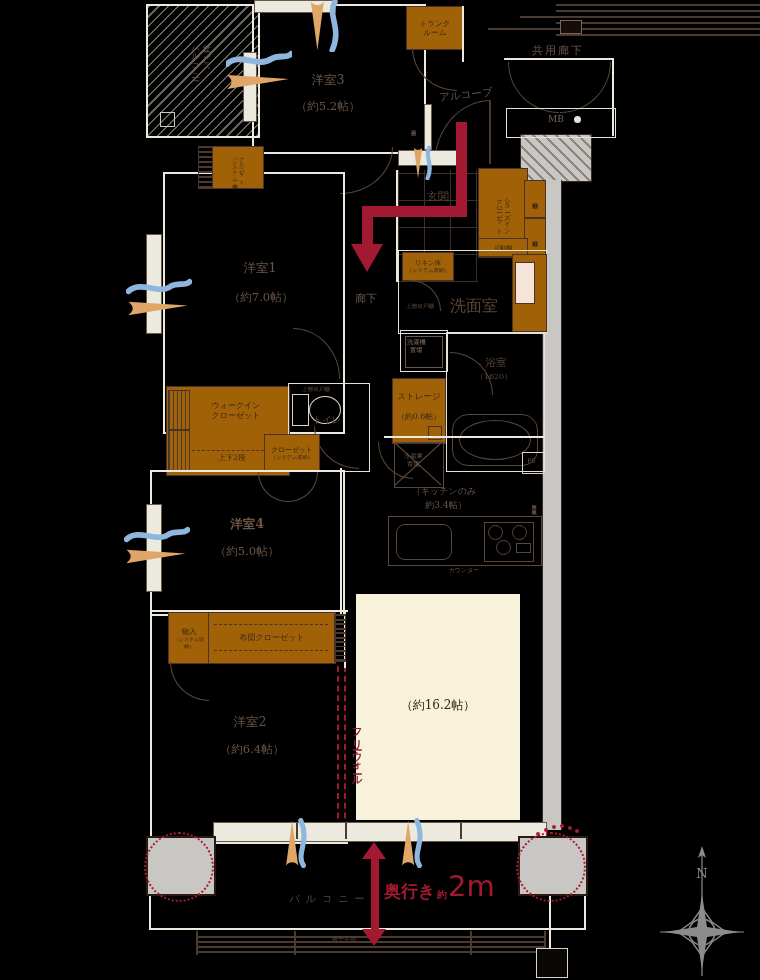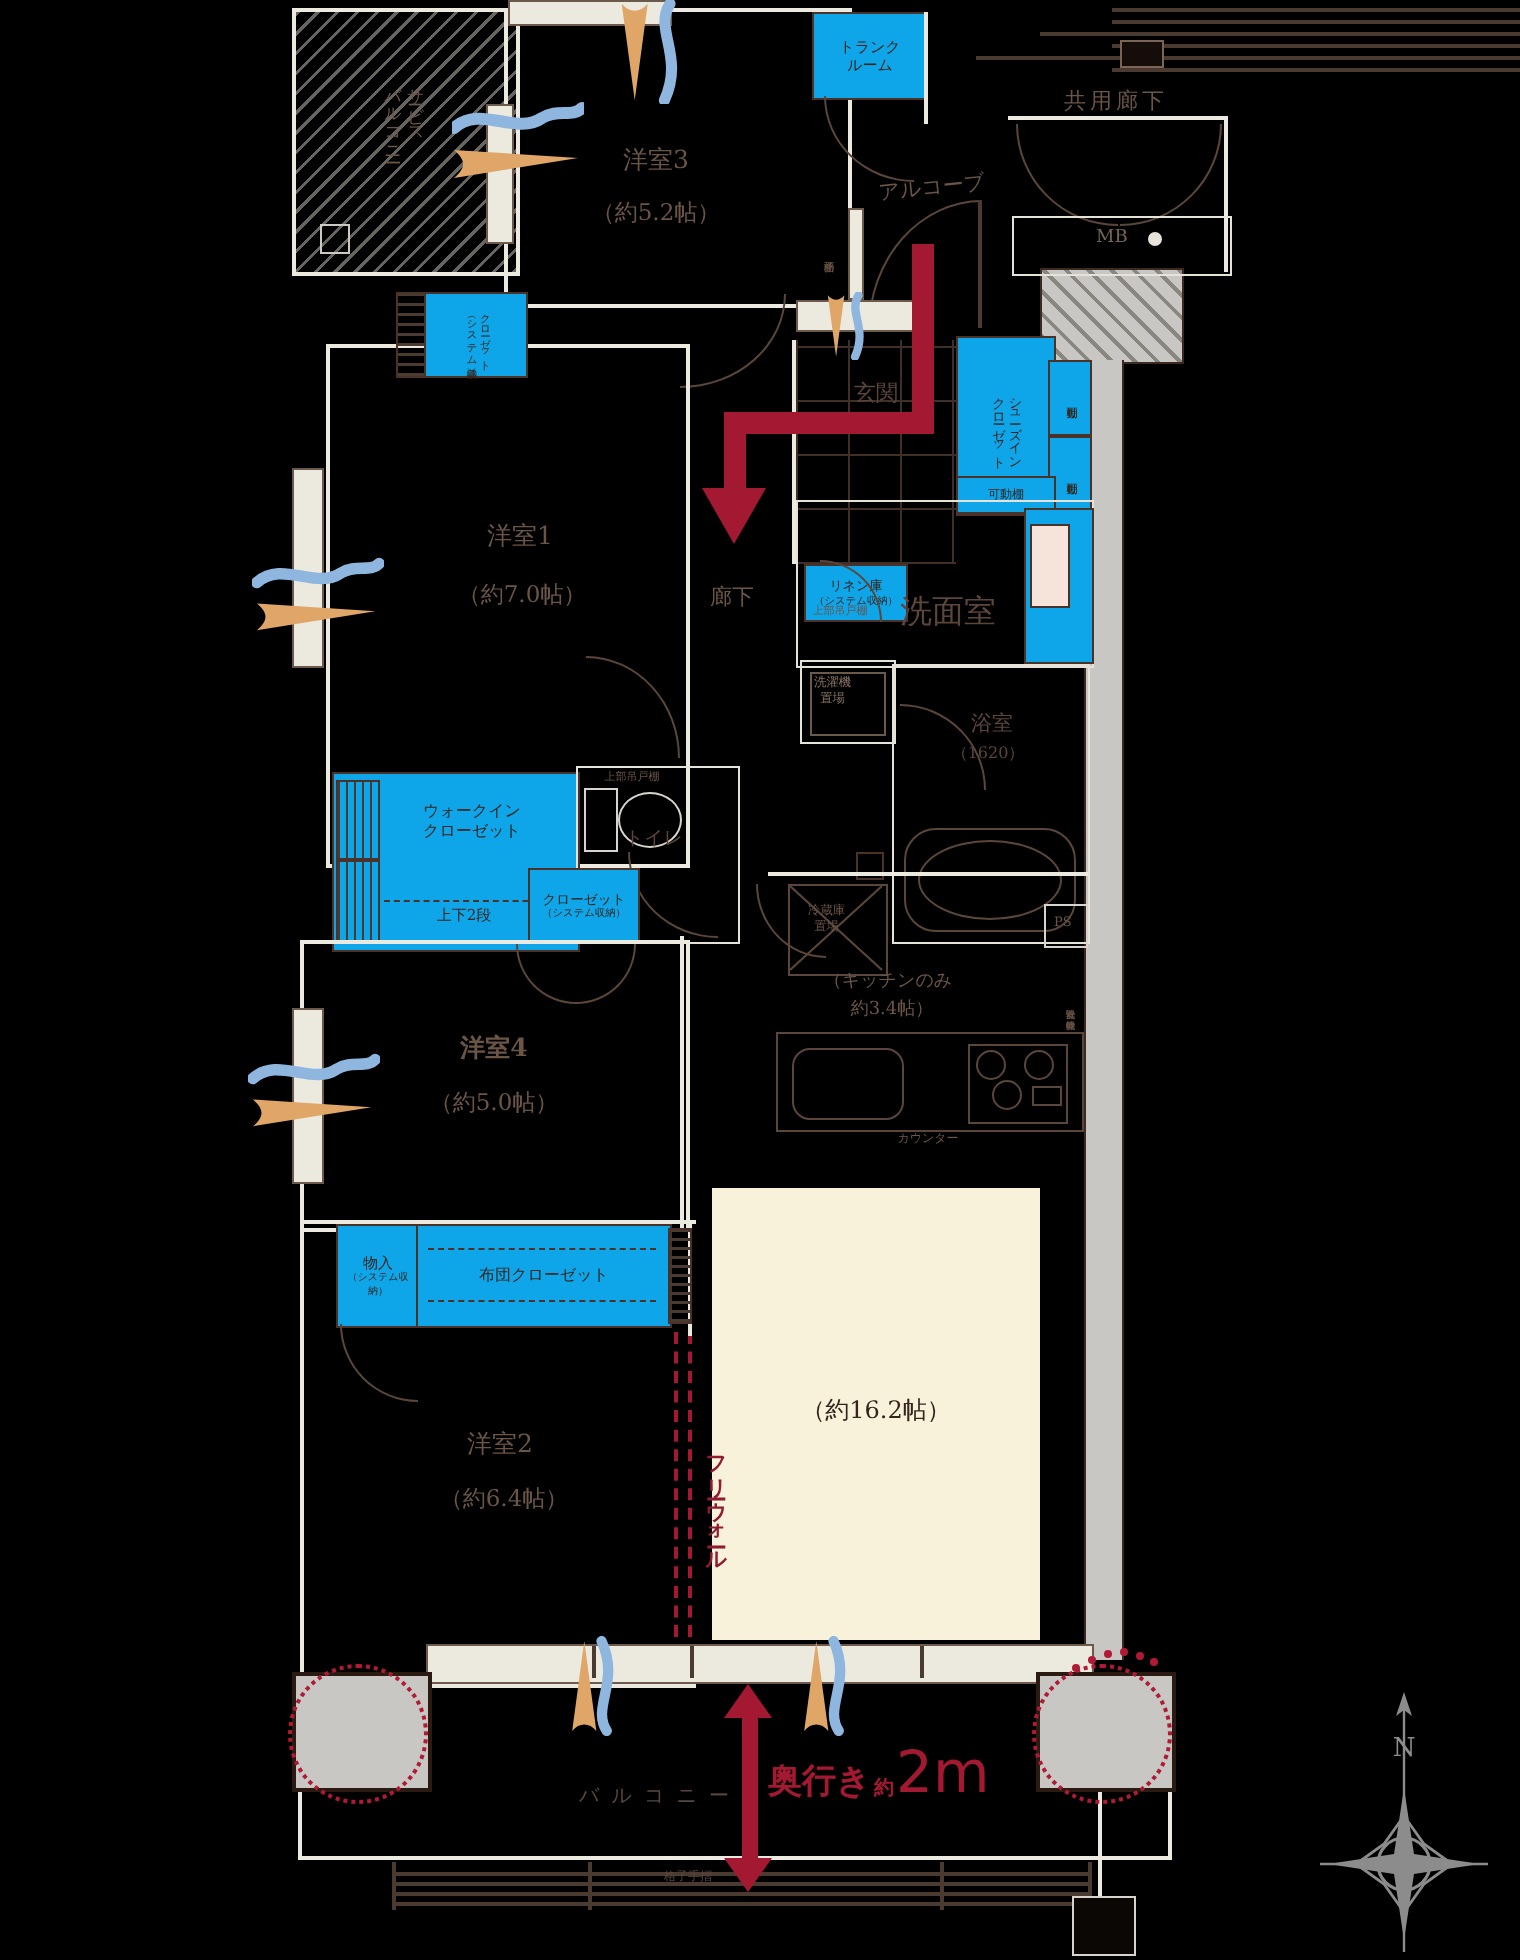--- a/index.html
+++ b/index.html
@@ -3,21 +3,21 @@
 <meta charset="utf-8">
 <style>
   html,body{margin:0;padding:0;background:#000;}
   #plan{position:relative;width:760px;height:980px;background:#000;overflow:hidden;
         font-family:"DejaVu Serif","Liberation Serif",serif;}
   .a{position:absolute;}
   .rm{position:absolute;border:2px solid #eceadf;background:transparent;}
   .rm15{position:absolute;border:1.5px solid #e5e2d8;background:transparent;}
   .wl{position:absolute;background:#eceadf;}
   .dkl{position:absolute;background:#4a3a30;}
-  .pk{position:absolute;background:#0ea5e9;border:1px solid #4a3228;color:#33241c;
+  .pk{position:absolute;background:#a16207;border:1px solid #4a3228;color:#33241c;
       display:flex;align-items:center;justify-content:center;text-align:center;line-height:1.25;}
   .lb{position:absolute;color:#6b5547;text-align:center;line-height:1.3;white-space:nowrap;}
   .ctr{transform:translateX(-50%);}
   .onlight{color:#33241c;}
   .vt{writing-mode:vertical-rl;text-orientation:upright;}
   .vcols{position:absolute;display:flex;flex-direction:row-reverse;justify-content:center;gap:2px;}
   .vcols span{writing-mode:vertical-rl;text-orientation:upright;line-height:1.1;}
   .arc{position:absolute;border:0 solid #5a463a;}
   .arcTL{border-top-width:1.4px;border-left-width:1.4px;border-radius:100% 0 0 0;}
   .arcTR{border-top-width:1.4px;border-right-width:1.4px;border-radius:0 100% 0 0;}
@@ -117,21 +117,21 @@
       <span>（システム収納）</span>
     </div>
   </div>
   <div class="a" style="left:198px;top:146px;width:13px;height:41px;border:1px solid #4a3228;background-image:repeating-linear-gradient(0deg,#4a3a30 0 1.5px,transparent 1.5px 5px);"></div>
 
   <div class="a" style="left:146px;top:234px;width:14px;height:98px;background:#eceadf;border:1px solid #6b5a4c;"></div>
 
   <div class="lb ctr" style="left:366px;top:292px;font-size:11px;">廊下</div>
 
   <div class="rm15" style="left:398px;top:250px;width:147px;height:82px;"></div>
-  <div class="pk" style="left:402px;top:252px;width:50px;height:27px;font-size:5.2px;margin-top:30px;">
+  <div class="pk" style="left:402px;top:252px;width:50px;height:27px;font-size:5.2px;">
     <div><span style="font-size:6.5px;">リネン庫</span><br>
          <span>（システム収納）</span></div>
   </div>
   <div class="arc arcTR" style="left:410px;top:280px;width:30px;height:30px;"></div>
   <div class="lb ctr" style="left:474px;top:296px;font-size:16px;color:#5c463a;">洗面室</div>
   <div class="pk" style="left:512px;top:254px;width:33px;height:76px;"></div>
   <div class="a" style="left:515px;top:262px;width:18px;height:40px;border:1.2px solid #4a3228;background:#f6e3da;"></div>
   <div class="lb ctr" style="left:420px;top:303px;font-size:5.5px;">上部吊戸棚</div>
 
   <div class="rm15" style="left:400px;top:330px;width:46px;height:40px;"></div>
@@ -141,20 +141,26 @@
     <span>置場</span>
   </div>
 
   <div class="rm15" style="left:446px;top:332px;width:97px;height:138px;"></div>
   <div class="arc arcTR" style="left:450px;top:352px;width:42px;height:42px;"></div>
   <div class="lb ctr" style="left:496px;top:356px;font-size:10.5px;color:#5c463a;">浴室</div>
   <div class="lb ctr" style="left:494px;top:372px;font-size:8px;color:#5c463a;">（1620）</div>
   <div class="a" style="left:452px;top:414px;width:84px;height:50px;border:1.4px solid #5a463a;border-radius:16px;"></div>
   <div class="a" style="left:459px;top:420px;width:70px;height:38px;border:1.2px solid #5a463a;border-radius:50%;"></div>
 
+  <div class="pk" style="left:392px;top:378px;width:52px;height:64px;align-items:flex-start;">
+    <div style="margin-top:5px;">
+      <span style="font-size:8.5px;">ストレージ</span><br>
+      <span style="font-size:7.8px;">（約0.6帖）</span>
+    </div>
+  </div>
   <div class="a" style="left:428px;top:426px;width:12px;height:12px;border:1px solid #4a3228;"></div>
 
   <div class="pk" style="left:166px;top:386px;width:122px;height:88px;align-items:flex-start;">
     <div style="margin-top:14px;margin-left:16px;font-size:8px;">
       <span>ウォークイン</span><br>
       <span>クローゼット</span>
     </div>
   </div>
   <div class="a" style="left:168px;top:390px;width:20px;height:38px;border:1px solid #4a3228;background-image:repeating-linear-gradient(90deg,#4a3a30 0 1.2px,transparent 1.2px 4px);"></div>
   <div class="a" style="left:168px;top:430px;width:20px;height:40px;border:1px solid #4a3228;background-image:repeating-linear-gradient(90deg,#4a3a30 0 1.2px,transparent 1.2px 4px);"></div>

